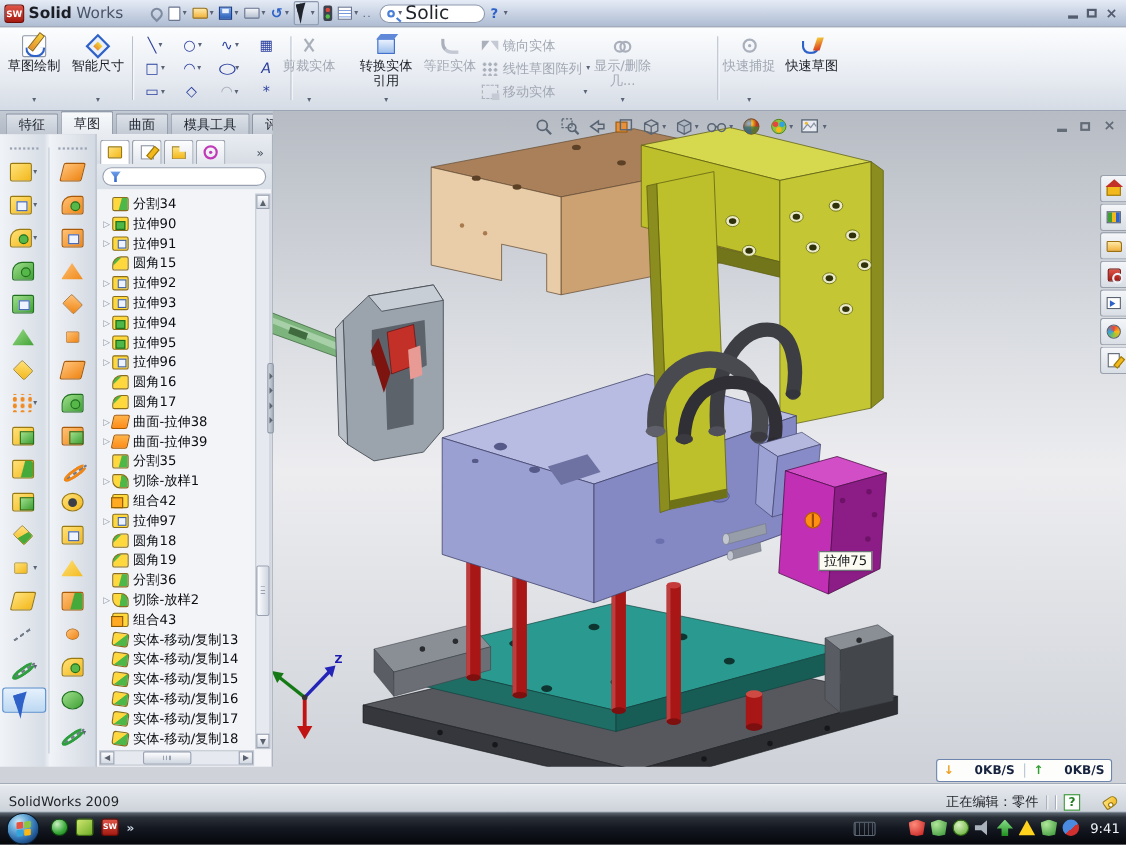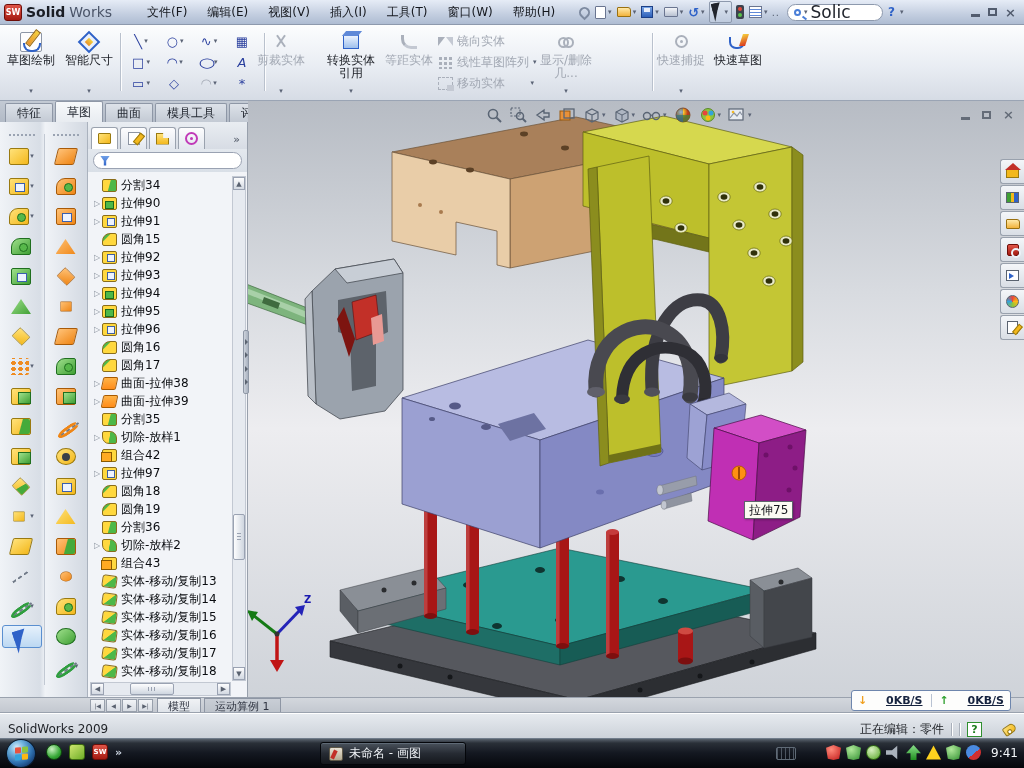--- a/index.html
+++ b/index.html
@@ -207,21 +207,21 @@
   .nbtn{width:15px;height:13px;margin-right:1px;background:linear-gradient(#f2f4f7,#d6dbe2);border:1px solid #98a0ac;
     font-size:6px;color:#5a6270;display:flex;align-items:center;justify-content:center;}
   .dtab{height:15px;padding:0 10px;margin-left:3px;display:flex;align-items:center;color:#2e3340;
     background:linear-gradient(#c9ced6,#bcc2ca);border:1px solid #8e96a4;border-bottom:none;}
   .dtab.active{background:linear-gradient(#f0f2f5,#dde2e8);}
 
   
   .net{position:absolute;left:851px;top:690px;width:160px;height:21px;background:#fdfdfc;border:1px solid #6e86ad;border-radius:3px;
     display:flex;align-items:center;font-size:11px;font-weight:bold;color:#16233f;z-index:30;padding:0 6px;gap:4px;}
   .net .dna{color:#f0a020;} .net .una{color:#2fa02f;}
-  .net .nd{flex:1;text-align:right;text-decoration:underline;} .net .ndiv{width:1px;height:13px;background:#b8c2d2;margin:0 4px;}
+  .net .nd{flex:1;text-align:right;} .net .ndiv{width:1px;height:13px;background:#b8c2d2;margin:0 4px;}
 
   
   .sbar{position:absolute;left:0;top:713px;width:1024px;height:25px;background:linear-gradient(#e6eaef,#c6ccd4);
     border-top:1px solid #fff;box-shadow:0 -1px 0 #9aa2ae;display:flex;align-items:center;padding:15px 8px;color:#1e2126;}
   .sright{margin-left:auto;display:flex;align-items:center;gap:7px;}
   .ssep{width:1px;height:13px;background:#a8afba;box-shadow:1px 0 0 #fff;}
   .qbadge{width:15px;height:15px;background:#fff;border:1px solid #2f8f2f;color:#1f7f1f;font-weight:bold;font-size:11px;
     display:flex;align-items:center;justify-content:center;}
   .tagicon{width:13px;height:9px;background:linear-gradient(140deg,#ffe27a,#f3b81c);border:1px solid #9a7a10;border-radius:2px 5px 5px 2px;transform:rotate(-35deg);position:relative;margin-left:14px;}
   .tagicon::after{content:"";position:absolute;left:2px;top:3px;width:3px;height:3px;border-radius:50%;background:#fff;border:1px solid #9a7a10;}
@@ -270,29 +270,20 @@
 </head>
 <body>
 
 <div id="screen">
 
   <div class="titlebar">
     <div class="logo">
       <span class="logo-badge">SW</span>
       <span class="logo-solid">Solid</span>
         <span class="logo-works">Works</span>
-    </div>
-    <div class="menus">
-      <span class="menu">文件(F)</span>
-        <span class="menu">编辑(E)</span>
-        <span class="menu">视图(V)</span>
-        <span class="menu">插入(I)</span>
-        <span class="menu">工具(T)</span>
-        <span class="menu">窗口(W)</span>
-        <span class="menu">帮助(H)</span>
     </div>
     <div class="tb-icons">
       <span class="tbtn">
           <i class="ic-pin"></i>
         </span>
       <span class="tbtn">
           <i class="ic-new"></i>
           <i class="dd">▾</i>
         </span>
       <span class="tbtn">
@@ -1131,28 +1122,20 @@
           <i class="tp-ball"></i>
         </span>
       <span class="tpb">
           <i class="tp-doc"></i>
         </span>
     </div>
 
     <div class="tooltip">拉伸75</div>
   </div>
 
-  <div class="dtabs">
-    <span class="nbtn">|◀</span>
-    <span class="nbtn">◀</span>
-    <span class="nbtn">▶</span>
-    <span class="nbtn">▶|</span>
-    <span class="dtab active">模型</span>
-    <span class="dtab">运动算例 1</span>
-  </div>
 
   <div class="net">
     <span class="dna">↓</span>
     <span class="nd">0KB/S</span>
     <span class="ndiv"></span>
     <span class="una">↑</span>
     <span class="nd">0KB/S</span>
   </div>
 
   <div class="sbar">
@@ -1174,24 +1157,20 @@
         <i></i>
         <i></i>
       </span>
   </div>
   <div class="ql">
     <span class="ql-a"></span>
     <span class="ql-b"></span>
     <span class="ql-c">SW</span>
     <span class="ql-ch">»</span>
   </div>
-  <div class="task idle" style="left:320px;width:146px;">
-    <span class="ticon ti-paint"></span>
-    <span>未命名 - 画图</span>
-  </div>
   <span class="kbd"></span>
   <div class="trayrow">
     <span class="tray t-shield t-red"></span>
       <span class="tray t-shield t-green"></span>
       <span class="tray t-badge"></span>
       <span class="tray t-spk"></span>
       <span class="tray t-up"></span>
       <span class="tray t-warn"></span>
       <span class="tray t-shield t-plus"></span>
       <span class="tray t-blue"></span>

